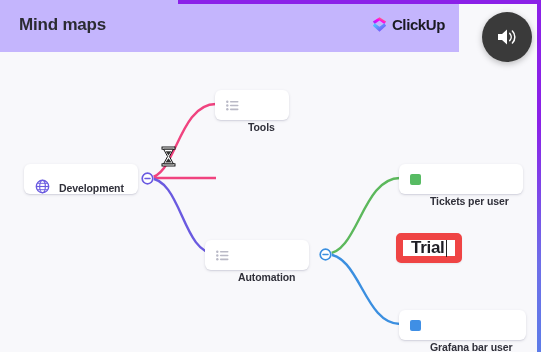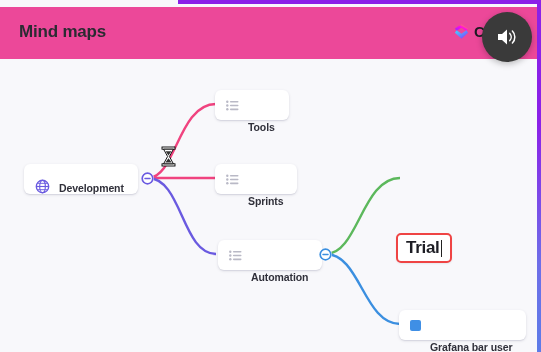--- a/index.html
+++ b/index.html
@@ -32,23 +32,23 @@
     position: absolute;
     top: 0; right: 0;
     width: 4px; height: 352px;
     background: linear-gradient(180deg,#8b21e8 0%,#8b21e8 35%,#6e6ee8 75%,#5d7ce8 100%);
     z-index: 40;
   }
 
   
   .header {
     position: absolute;
-    left: 0; top: 7px;
-    width: 541px; height: 52px;
-    background: #ec4899;
+    left: 0; top: 0;
+    width: 459px; height: 52px;
+    background: #c4b5fd;
     z-index: 20;
   }
   .page-title {
     position: absolute;
     left: 19px; top: 15px;
     font-size: 17px;
     font-weight: bold;
     color: #2b2b32;
     letter-spacing: -0.2px;
   }
@@ -114,21 +114,21 @@
     z-index: 15;
   }
   .toggle svg { display: block; width: 13px; height: 13px; }
 
   
   .text-input {
     position: absolute;
     display: flex;
     align-items: center;
     background: #ffffff;
-    border: 2px solid #ef4444;
+    border: 7px solid #ef4444;
     border-radius: 5px;
     height: 30px;
     padding: 0 8px;
     z-index: 12;
     box-shadow: 0 1px 2px rgba(25,25,60,.07);
   }
   .text-input .val {
     font-size: 17px;
     font-weight: bold;
     color: #1d1d24;
@@ -205,48 +205,41 @@
           <rect x="4.2" y="0.6" width="9.3" height="1.7" rx="0.85" fill="#b9b9c6"></rect>
           <circle cx="1.4" cy="5.5" r="1.3" fill="#b9b9c6"></circle>
           <rect x="4.2" y="4.7" width="9.3" height="1.7" rx="0.85" fill="#b9b9c6"></rect>
           <circle cx="1.4" cy="9.6" r="1.3" fill="#b9b9c6"></circle>
           <rect x="4.2" y="8.8" width="9.3" height="1.7" rx="0.85" fill="#b9b9c6"></rect>
         </svg>
       </span>
       <span class="node-label">Tools</span>
     </div>
 
-    <div class="node" style="left:215px; top:112px;">
+
+    <div class="node" style="left:205px; top:188px;">
       <span class="node-icon">
         <svg class="ico-list" viewBox="0 0 14 11">
           <circle cx="1.4" cy="1.4" r="1.3" fill="#b9b9c6"></circle>
           <rect x="4.2" y="0.6" width="9.3" height="1.7" rx="0.85" fill="#b9b9c6"></rect>
           <circle cx="1.4" cy="5.5" r="1.3" fill="#b9b9c6"></circle>
           <rect x="4.2" y="4.7" width="9.3" height="1.7" rx="0.85" fill="#b9b9c6"></rect>
           <circle cx="1.4" cy="9.6" r="1.3" fill="#b9b9c6"></circle>
           <rect x="4.2" y="8.8" width="9.3" height="1.7" rx="0.85" fill="#b9b9c6"></rect>
         </svg>
       </span>
-      <span class="node-label">Sprints</span>
-    </div>
-
-    <div class="node" style="left:218px; top:188px;">
-      <span class="node-icon">
-        <svg class="ico-list" viewBox="0 0 14 11">
-          <circle cx="1.4" cy="1.4" r="1.3" fill="#b9b9c6"></circle>
-          <rect x="4.2" y="0.6" width="9.3" height="1.7" rx="0.85" fill="#b9b9c6"></rect>
-          <circle cx="1.4" cy="5.5" r="1.3" fill="#b9b9c6"></circle>
-          <rect x="4.2" y="4.7" width="9.3" height="1.7" rx="0.85" fill="#b9b9c6"></rect>
-          <circle cx="1.4" cy="9.6" r="1.3" fill="#b9b9c6"></circle>
-          <rect x="4.2" y="8.8" width="9.3" height="1.7" rx="0.85" fill="#b9b9c6"></rect>
-        </svg>
-      </span>
       <span class="node-label">Automation</span>
     </div>
 
+    <div class="node" style="left:399px; top:112px;">
+      <span class="node-icon">
+        <span class="ico-square" style="background:#57bb63;"></span>
+      </span>
+      <span class="node-label">Tickets per user</span>
+    </div>
 
     <div class="node" style="left:399px; top:258px;">
       <span class="node-icon">
         <span class="ico-square" style="background:#3f8fe5;"></span>
       </span>
       <span class="node-label">Grafana bar user</span>
     </div>
 
     <div class="toggle" style="left:141px; top:120px;">
       <svg viewBox="0 0 13 13">

